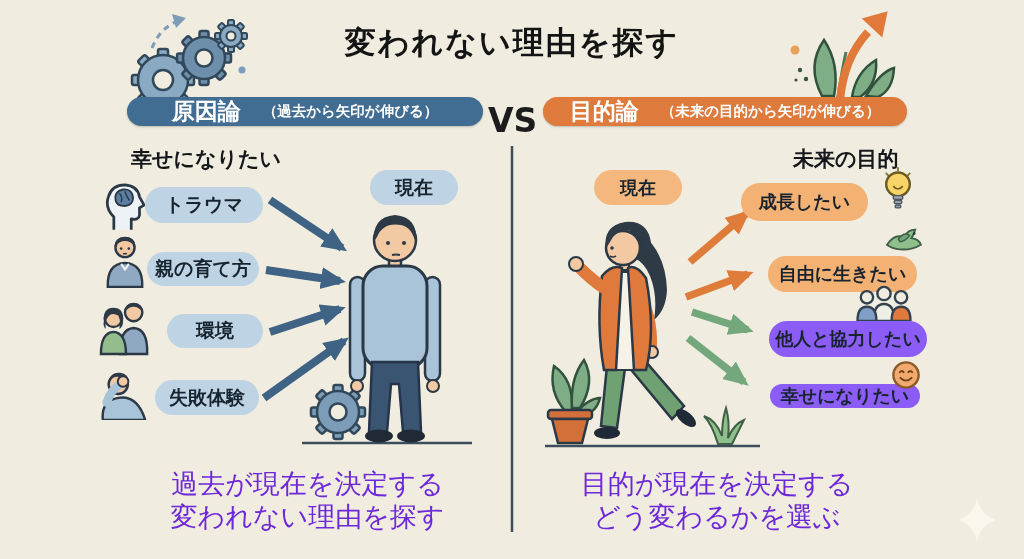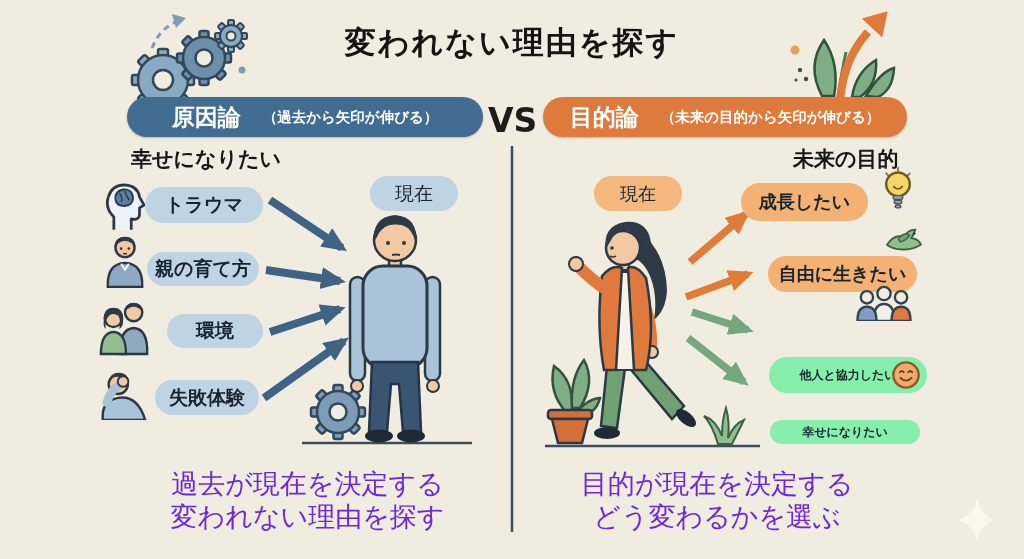--- a/index.html
+++ b/index.html
@@ -8,39 +8,39 @@
     font-family:"DejaVu Sans","Liberation Sans",sans-serif;overflow:hidden;
     color:#15181b;
   }
   .abs{position:absolute;}
   svg{display:block;}
   .title{
     position:absolute;top:22px;left:0;width:100%;text-align:center;
     font-size:31px;font-weight:800;letter-spacing:2px;color:#141414;
   }
   .hdr-pill{
-    position:absolute;height:40px;border-radius:20px;color:#fff;
+    position:absolute;height:29px;border-radius:20px;color:#fff;
     display:flex;align-items:center;justify-content:center;gap:5px;
     box-shadow:0 1px 2px rgba(40,40,30,.25);
   }
   .hdr-pill .main{font-size:23px;font-weight:800;}
   .hdr-pill .note{font-size:14.5px;font-weight:700;margin-left:17px;}
   .hdr-blue{left:127px;top:97px;width:356px;background:#426d92;}
   .hdr-orange{left:543px;top:97px;width:364px;background:#dd7a3c;}
   .vs{position:absolute;left:488px;top:101px;width:48px;text-align:center;
       font-size:33px;font-weight:800;color:#1c1c1c;}
   .col-head{position:absolute;font-size:21px;font-weight:800;color:#15181b;}
   .pill{
     position:absolute;border-radius:19px;display:flex;align-items:center;
     justify-content:center;font-weight:800;color:#17242f;
   }
   .pill.blue{background:#bed3e3;font-size:19px;}
   .pill.orange{background:#f3b173;font-size:18px;}
-  .pill.green{background:#86efac;font-size:12px;margin-top:36px;}
-  .present{font-size:21px;font-weight:400;margin-top:6px;}
+  .pill.green{background:#8b5cf6;font-size:18px;}
+  .present{font-size:21px;font-weight:700;}
   .caption{
     position:absolute;text-align:center;font-size:27px;font-weight:400;
     line-height:1.22;color:#6d28d9;
   }
 </style>
 </head>
 <body>
 
 <div class="stage">
 

